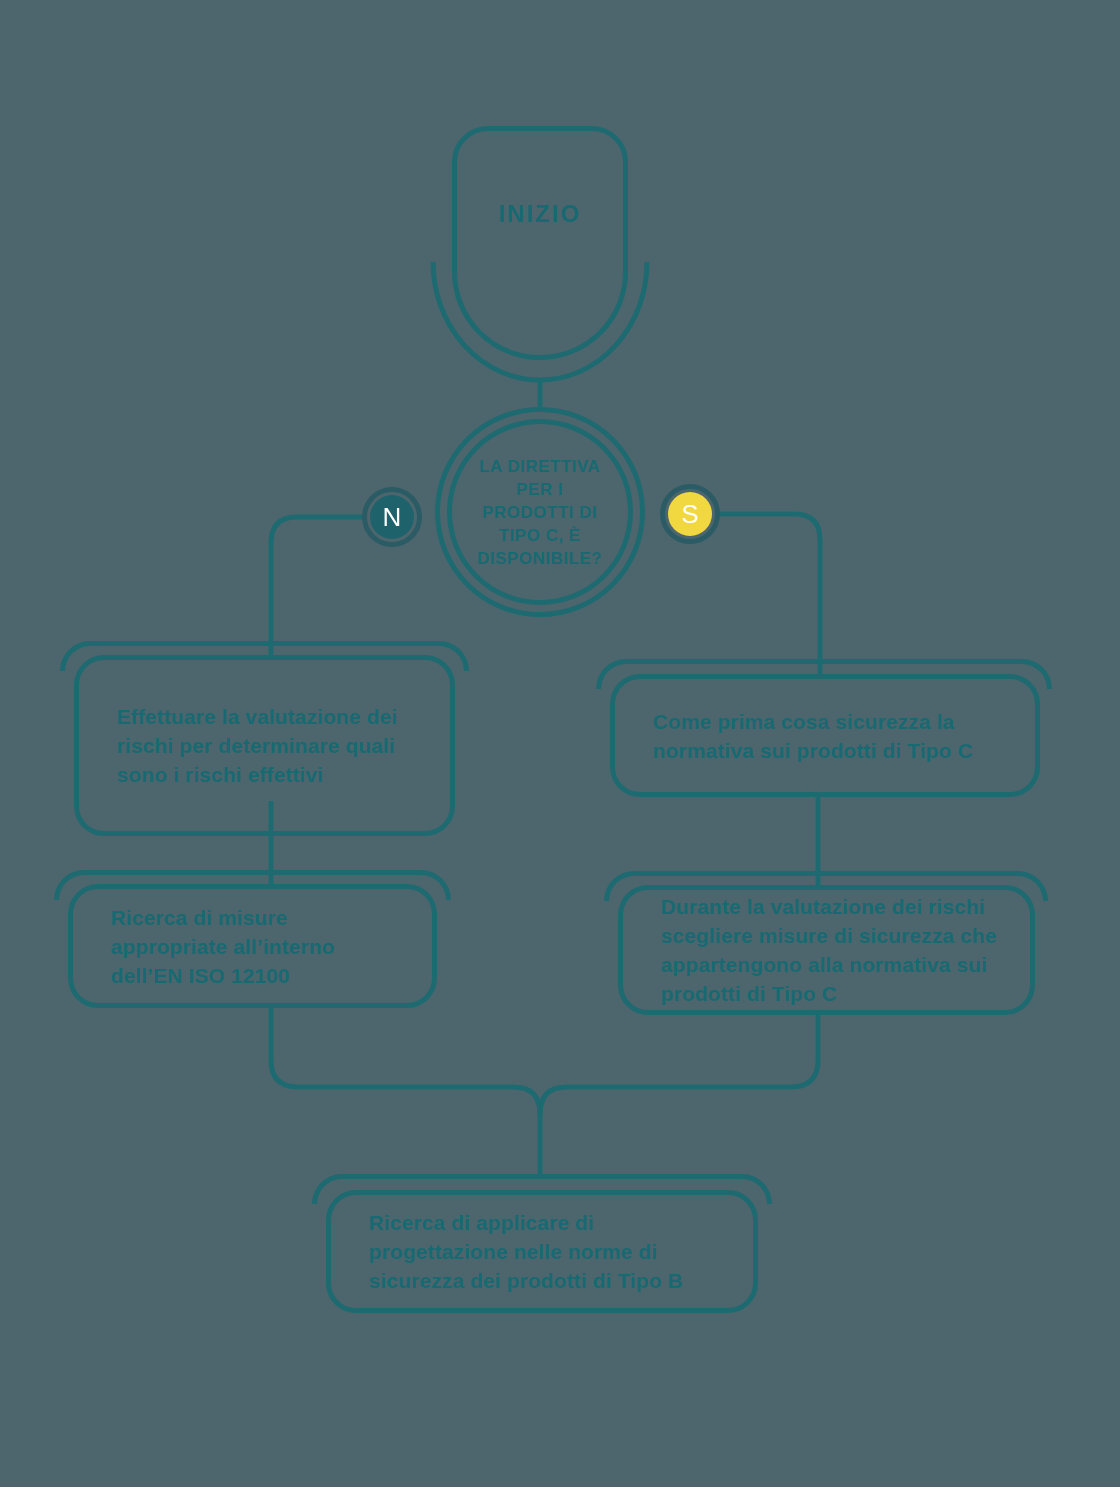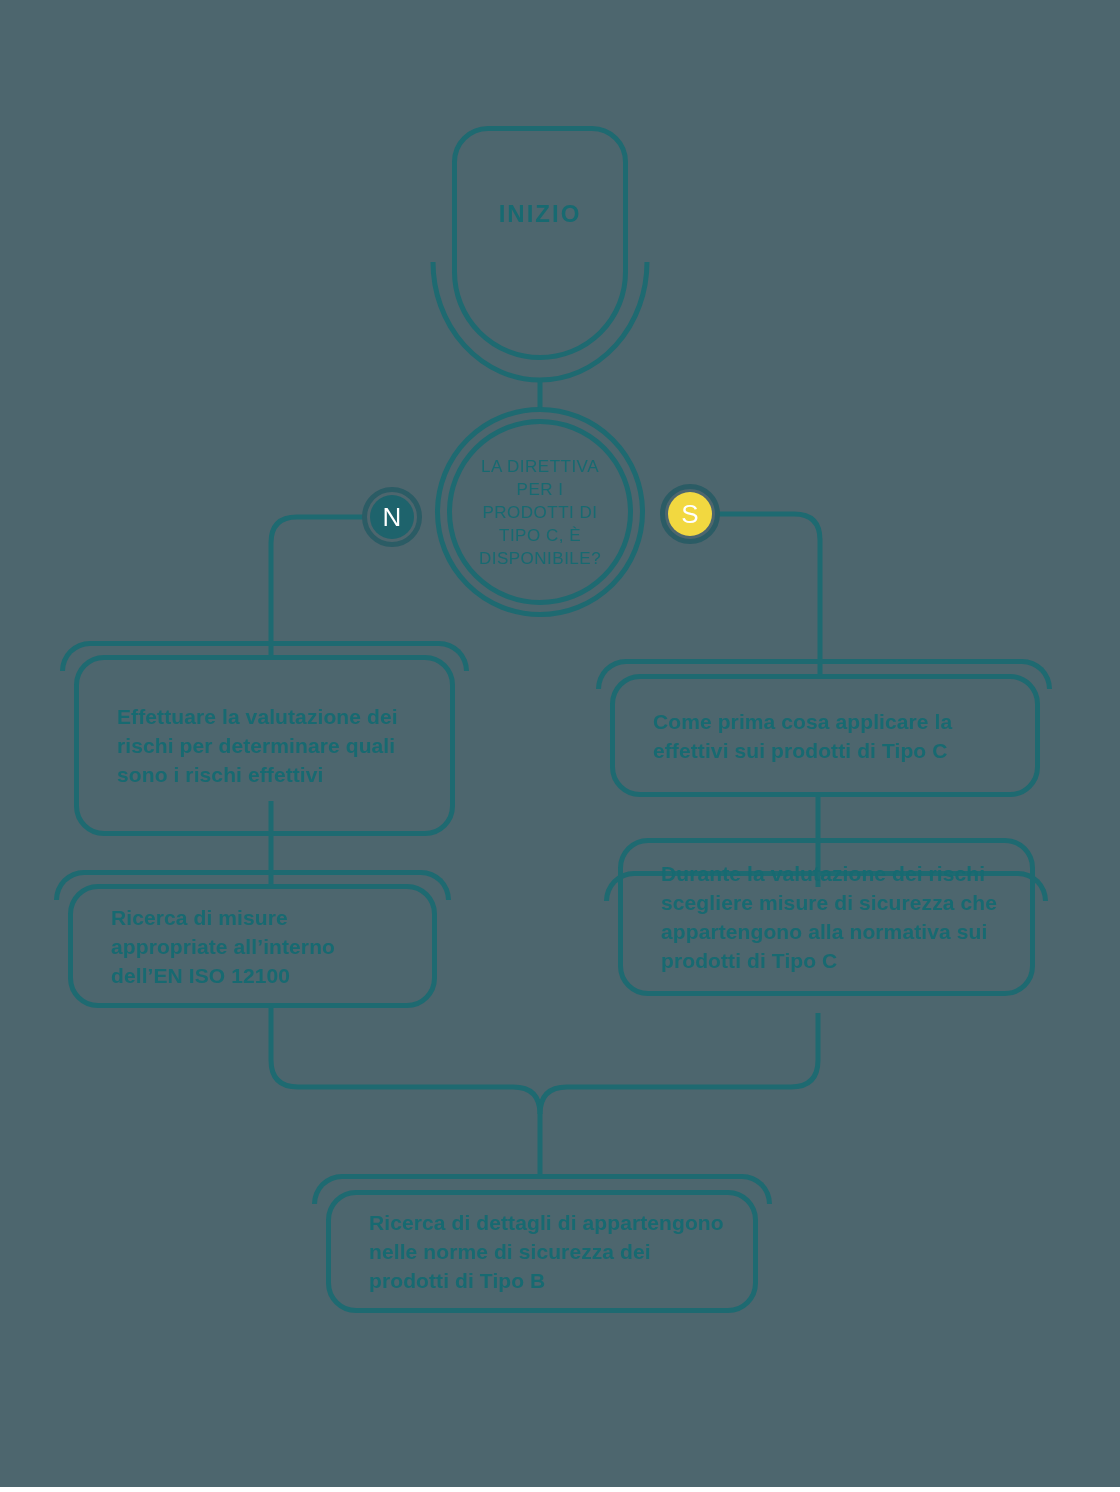--- a/index.html
+++ b/index.html
@@ -40,21 +40,21 @@
   .decision-outer{
     position:absolute;left:435px;top:407px;width:210px;height:210px;
     border:5px solid var(--line);border-radius:50%;
     display:flex;align-items:center;justify-content:center;
   }
   .decision-inner{
     width:186px;height:186px;border:5px solid var(--line);border-radius:50%;
     display:flex;align-items:center;justify-content:center;
   }
   .decision-text{
-    color:var(--text);font-size:17px;line-height:23px;font-weight:normal;
+    color:var(--text);font-size:17px;line-height:23px;font-weight:bold;
     text-transform:uppercase;text-align:center;white-space:pre-line;
     letter-spacing:.5px;
   }
 
   
   .badge{
     position:absolute;width:60px;height:60px;border-radius:50%;
     border:5px solid var(--badge-ring);
     display:flex;align-items:center;justify-content:center;
   }
@@ -84,21 +84,21 @@
     color:var(--text);font-size:21px;line-height:29px;font-weight:bold;
     letter-spacing:.1px;
   }
   .cap-l1{left:60px;top:641px;width:409px;}
   .box-l1{left:74px;top:655px;width:381px;height:181px;}
   .cap-r1{left:596px;top:659px;width:456px;}
   .box-r1{left:610px;top:674px;width:430px;height:123px;}
   .cap-l2{left:54px;top:870px;width:397px;}
   .box-l2{left:68px;top:884px;width:369px;height:124px;}
   .cap-r2{left:604px;top:871px;width:444px;}
-  .box-r2{left:618px;top:838px;width:417px;height:158px;}
+  .box-r2{left:618px;top:885px;width:417px;height:130px;}
   .cap-b{left:312px;top:1174px;width:460px;}
   .box-b{left:326px;top:1190px;width:432px;height:123px;}
 
   .footer-strip{
     position:absolute;left:0;bottom:0;width:100%;height:5px;
     background:var(--footer-strip);
   }
 </style>
 </head>
 <body>
@@ -155,27 +155,27 @@
     <p>Effettuare la valutazione dei rischi per determinare quali sono i rischi effettivi</p>
   </div>
 
   <div class="cap cap-l2"></div>
   <div class="pbox box-l2">
     <p>Ricerca di misure appropriate all’interno dell’EN ISO 12100</p>
   </div>
 
   <div class="cap cap-r1"></div>
   <div class="pbox box-r1">
-    <p>Come prima cosa applicare la effettivi sui prodotti di Tipo C</p>
+    <p>Come prima cosa sicurezza la normativa sui prodotti di Tipo C</p>
   </div>
 
   <div class="cap cap-r2"></div>
   <div class="pbox box-r2">
     <p>Durante la valutazione dei rischi scegliere misure di sicurezza che appartengono alla normativa sui prodotti di Tipo C</p>
   </div>
 
   <div class="cap cap-b"></div>
   <div class="pbox box-b">
-    <p>Ricerca di dettagli di appartengono nelle norme di sicurezza dei prodotti di Tipo B</p>
+    <p>Ricerca di applicare di progettazione nelle norme di sicurezza dei prodotti di Tipo B</p>
   </div>
 
   <div class="footer-strip"></div>
 </div>
 
 </body></html>

